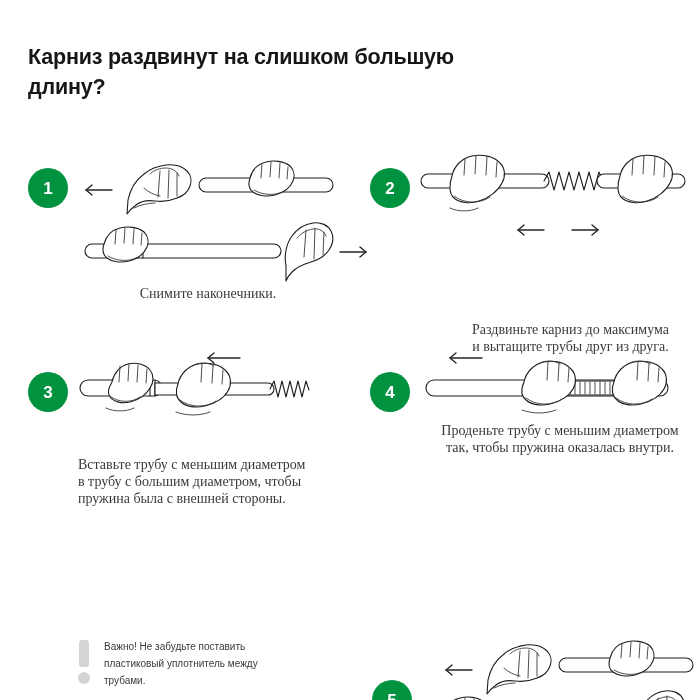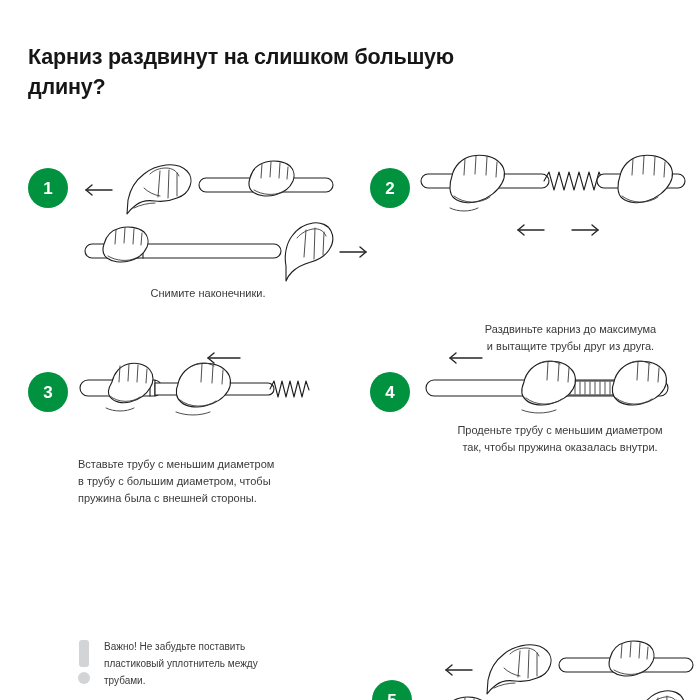--- a/index.html
+++ b/index.html
@@ -98,24 +98,25 @@
     font-size: 17px;
     font-weight: bold;
     display: flex;
     align-items: center;
     justify-content: center;
     line-height: 1;
   }
 
   .step-caption {
     position: absolute;
-    font-size: 11px;
+    font-size: 14px;
     line-height: 17px;
     color: #3a3a3a;
     white-space: pre-line;
+    font-family: Liberation Serif, serif;
   }
 
   .step-art {
     position: absolute;
   }
 
   
   .note {
     position: absolute;
     left: 78px;

